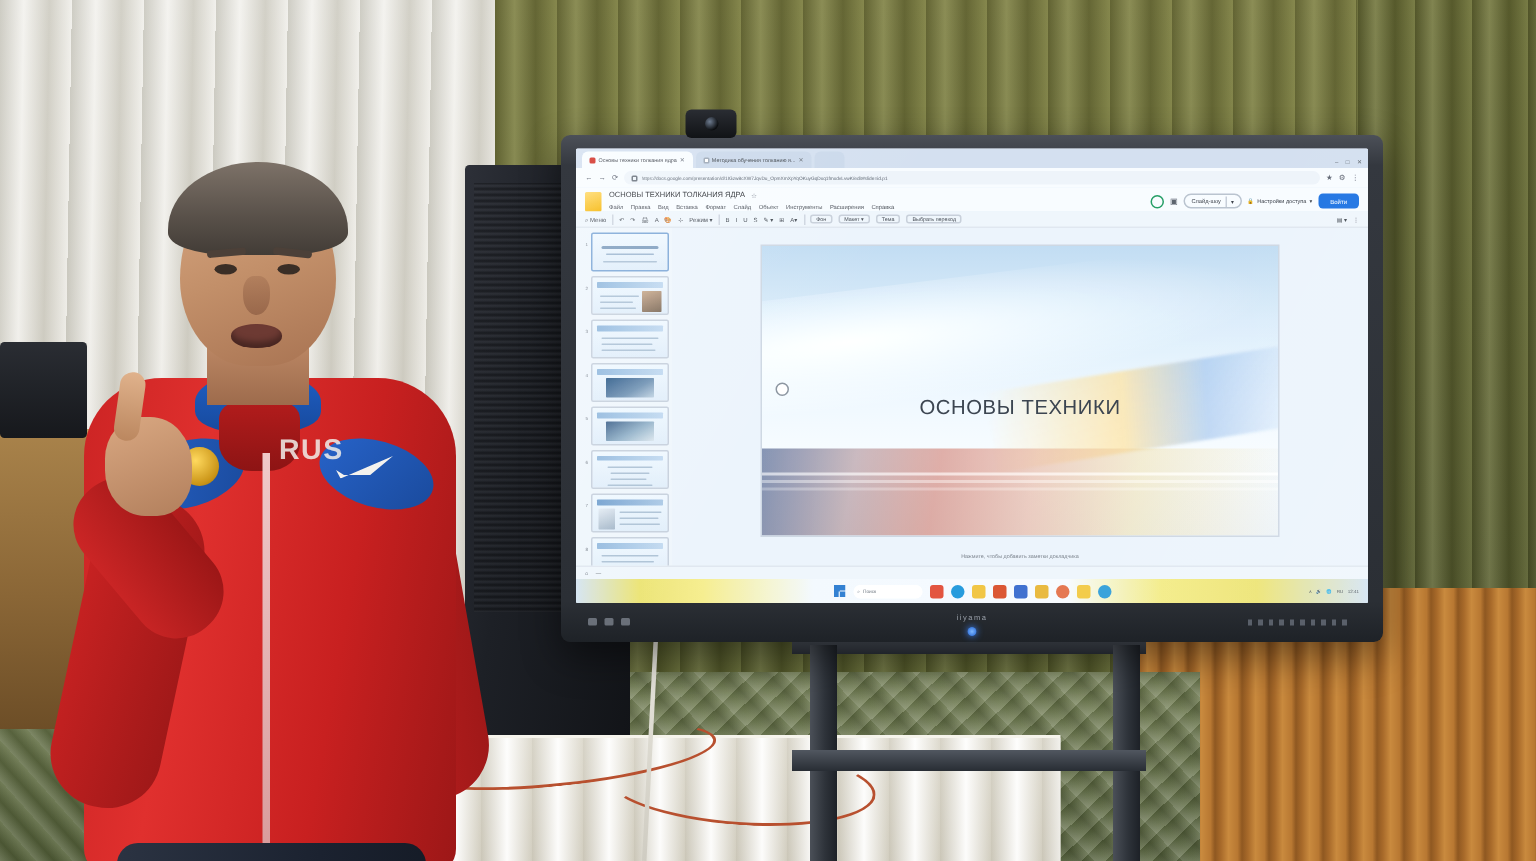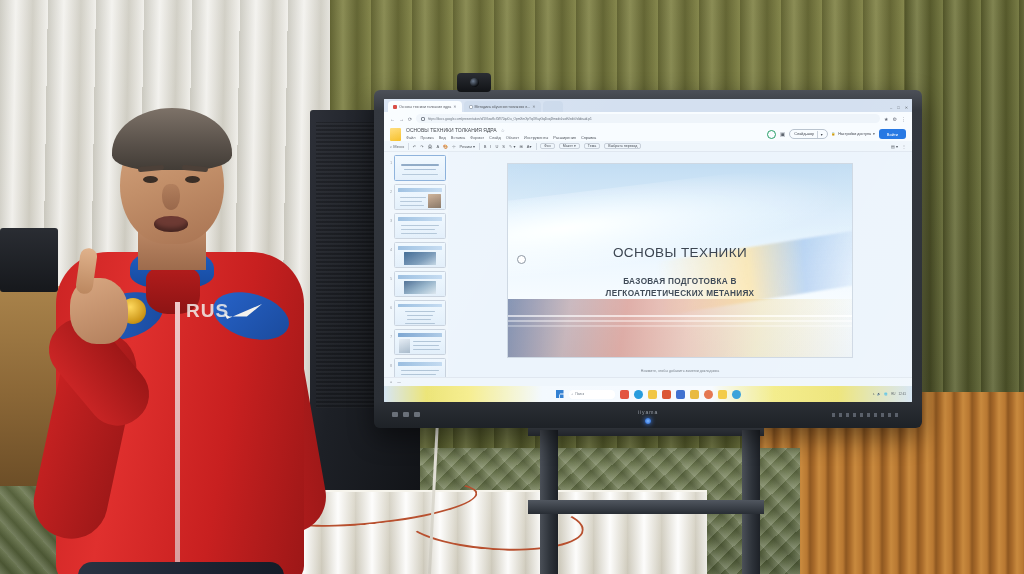--- a/index.html
+++ b/index.html
@@ -176,21 +176,21 @@
     position:absolute; left:86px; top:186px; width:26px; height:26px;
     background:radial-gradient(circle at 40% 35%,#ffd95e,#c99316 70%,#8c6409);
     border-radius:50%;
   }
   .swoosh {
     position:absolute; left:190px; top:192px; width:38px; height:15px;
     background:#f4f2ee;
     clip-path:polygon(0 62%,8% 100%,100% 0,60% 84%,14% 84%);
   }
   .rus {
-    position:absolute; left:152px; top:188px; font-size:19px; font-weight:bold;
+    position:absolute; left:152px; top:178px; font-size:19px; font-weight:bold;
     color:#f1eeea; letter-spacing:1px; opacity:.85;
   }
   .arm {
     position:absolute; width:74px; height:210px;
     background:linear-gradient(95deg,#c82222,#9e1818); border-radius:36px;
   }
   .arm.left { left:14px; top:218px; transform:rotate(12deg); }
   .arm.right { left:206px; top:212px; transform:rotate(-10deg); }
   .forearm {
     position:absolute; left:34px; top:200px; width:62px; height:120px;
@@ -669,24 +669,20 @@
 
         <div class="canvas-area">
           <div class="canvas-wrap">
             <div class="slide">
               <div class="sky-sweep"></div>
               <div class="light-streak"></div>
               <div class="track-band"></div>
               <div class="slide-title">
                 <div>ОСНОВЫ ТЕХНИКИ</div>
               </div>
-              <div class="slide-sub">
-                <div>БАЗОВАЯ ПОДГОТОВКА В</div>
-                <div>ЛЕГКОАТЛЕТИЧЕСКИХ МЕТАНИЯХ</div>
-              </div>
               <div class="sel-handle"></div>
             </div>
           </div>
           <div class="notes-bar">
             <span class="notes-ph">Нажмите, чтобы добавить заметки докладчика</span>
           </div>
         </div>
       </div>
 
       <div class="statusbar">

